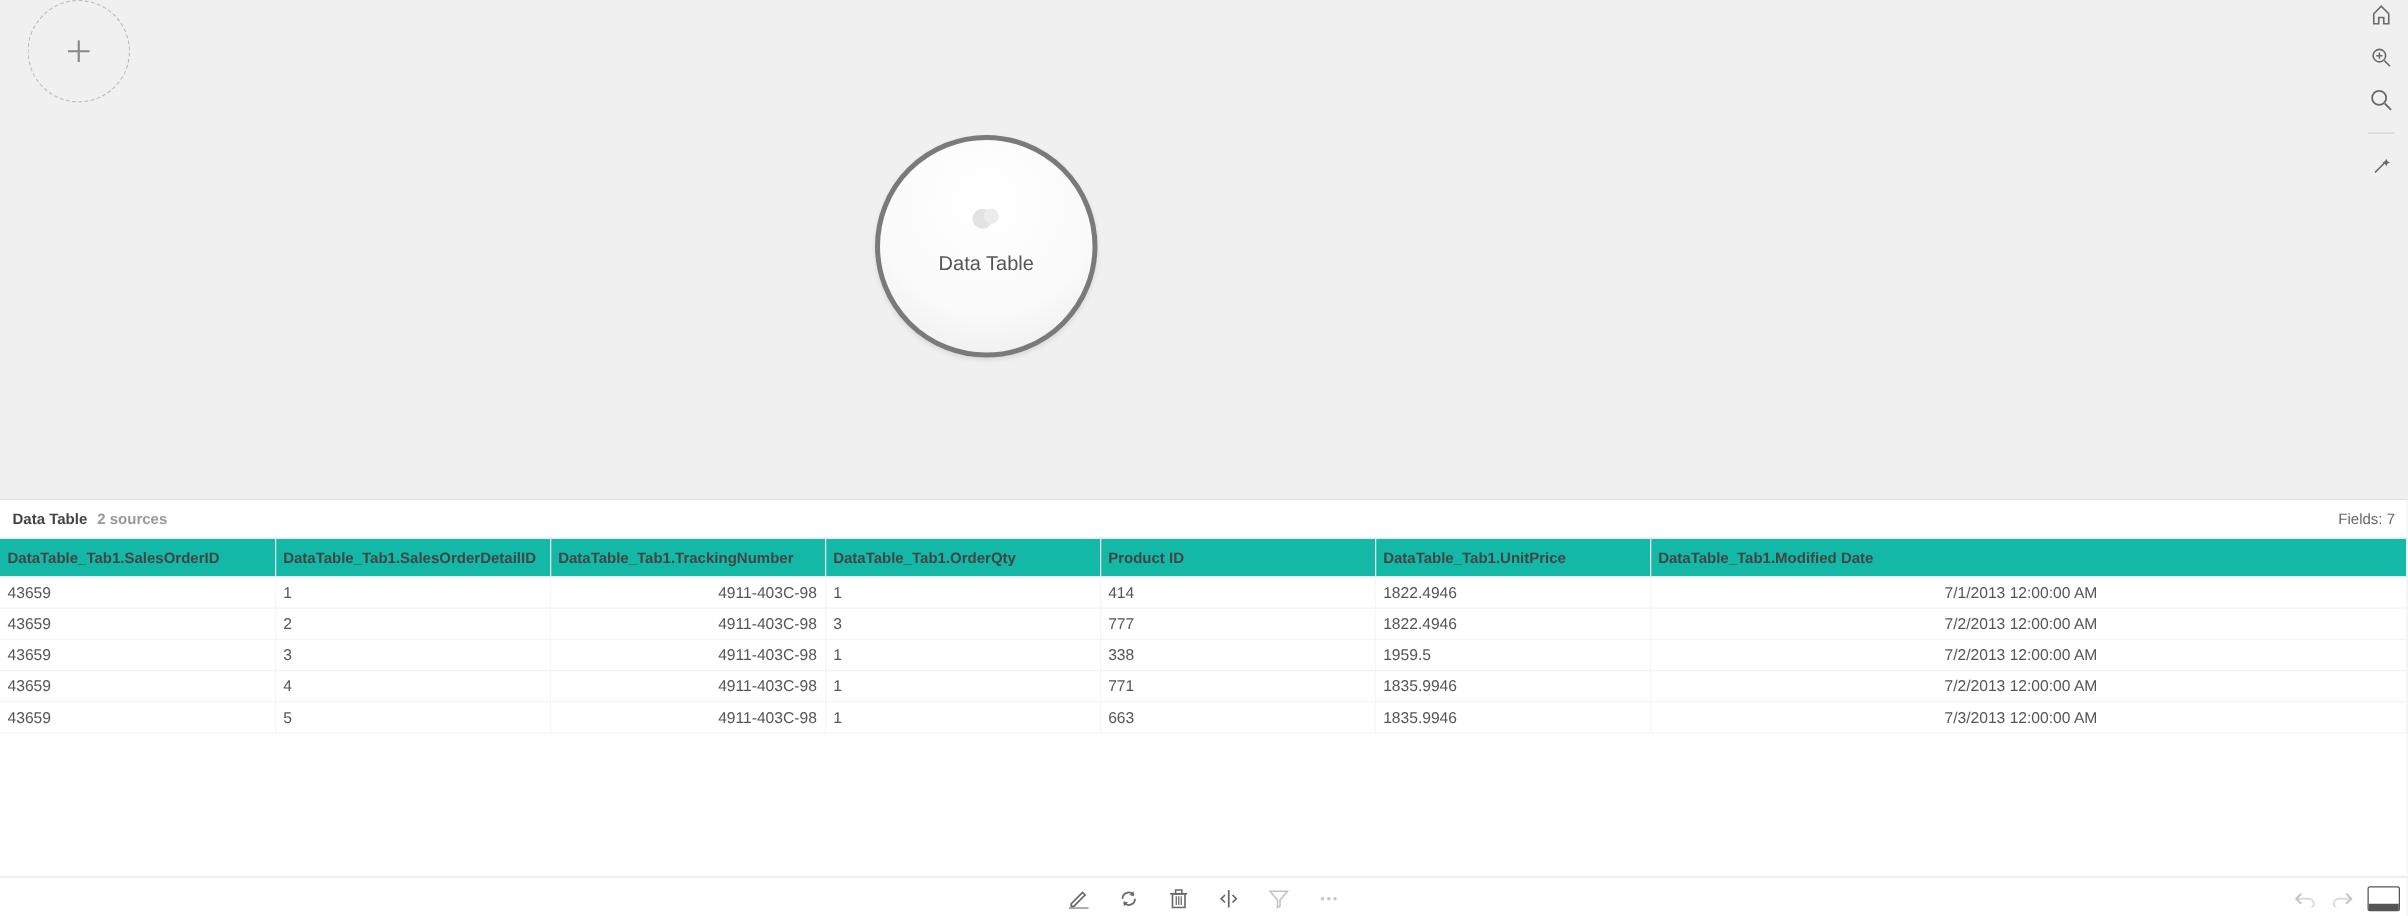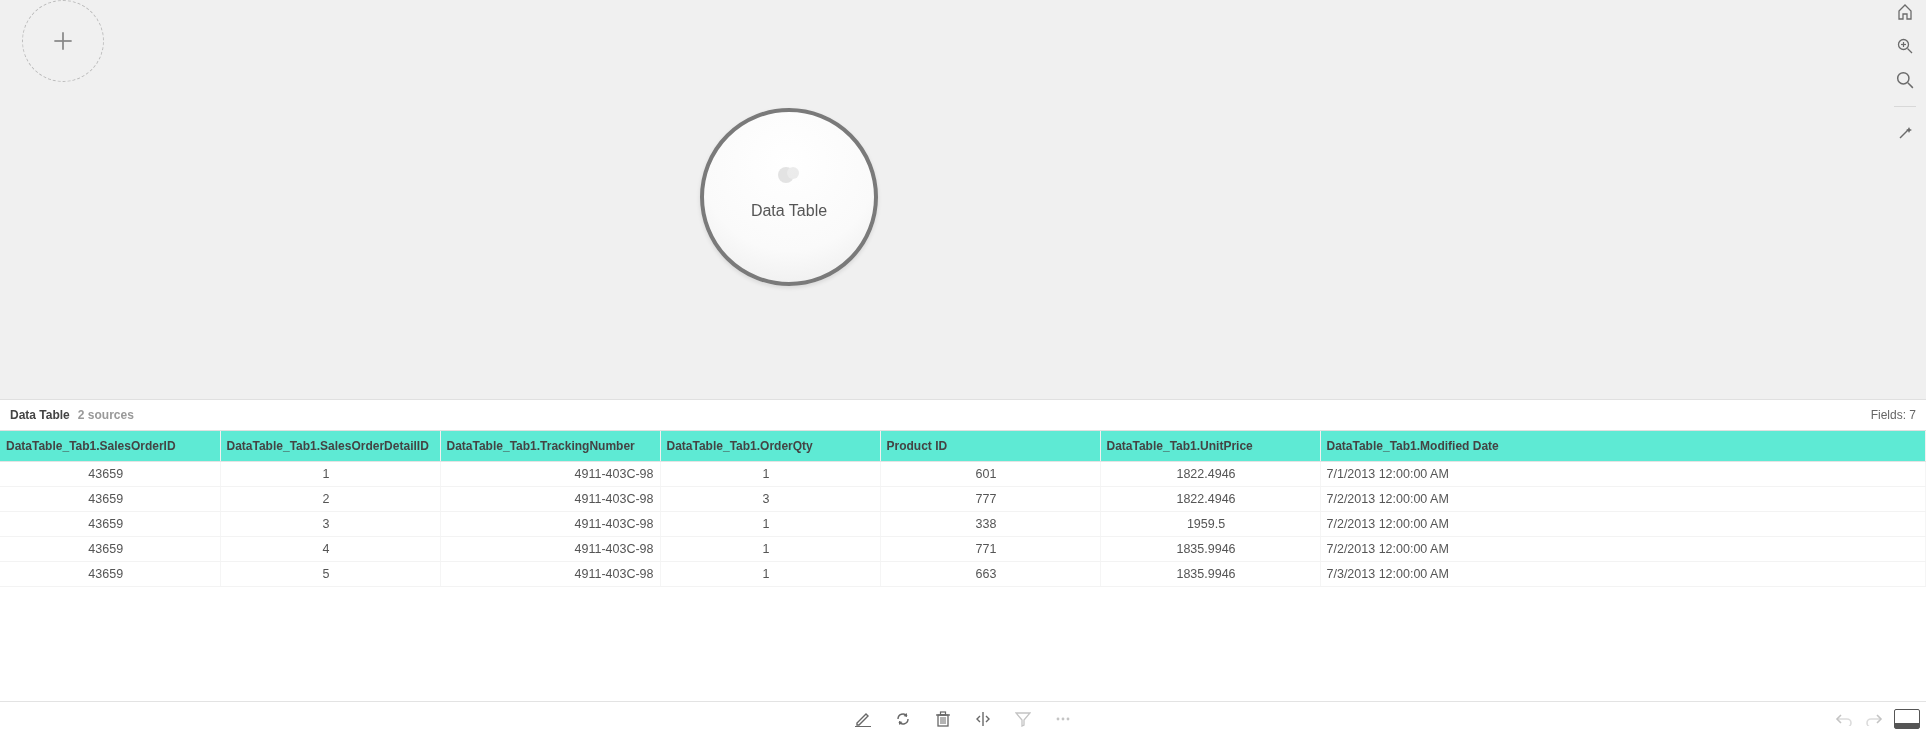--- a/index.html
+++ b/index.html
@@ -101,36 +101,36 @@
     table-layout: fixed;
   }
   th {
     text-align: left;
     font-size: 12px;
     font-weight: bold;
     color: #444;
     padding: 8px 6px;
     border-bottom: 1px solid #e4e4e4;
     border-right: 1px solid #f0f0f0;
-    background: #5eead4;
+    background: #14b8a6;
     white-space: nowrap;
     overflow: hidden;
   }
   td {
     font-size: 12.5px;
     color: #555;
     padding: 5px 6px;
     border-bottom: 1px solid #f3f3f3;
     border-right: 1px solid #f5f5f5;
     white-space: nowrap;
     overflow: hidden;
   }
-  td.num { text-align: center; padding-right: 14px; }
+  td.num { text-align: left; padding-right: 14px; }
   td.txt { text-align: right; }
-  td.date { text-align: left; padding-right: 18px; }
+  td.date { text-align: center; padding-right: 18px; }
   col.c1 { width: 220px; }
   col.c2 { width: 220px; }
   col.c3 { width: 220px; }
   col.c4 { width: 220px; }
   col.c5 { width: 220px; }
   col.c6 { width: 220px; }
   col.c7 { width: auto; }
   
   .bottom-bar {
     position: relative;
@@ -260,21 +260,21 @@
         <th>DataTable_Tab1.UnitPrice</th>
         <th>DataTable_Tab1.Modified Date</th>
       </tr>
     </thead>
     <tbody id="tbody">
     <tr>
           <td class="num">43659</td>
           <td class="num">1</td>
           <td class="txt">4911-403C-98</td>
           <td class="num">1</td>
-          <td class="num">601</td>
+          <td class="num">414</td>
           <td class="num">1822.4946</td>
           <td class="date">7/1/2013 12:00:00 AM</td>
         </tr>
         <tr>
           <td class="num">43659</td>
           <td class="num">2</td>
           <td class="txt">4911-403C-98</td>
           <td class="num">3</td>
           <td class="num">777</td>
           <td class="num">1822.4946</td>

